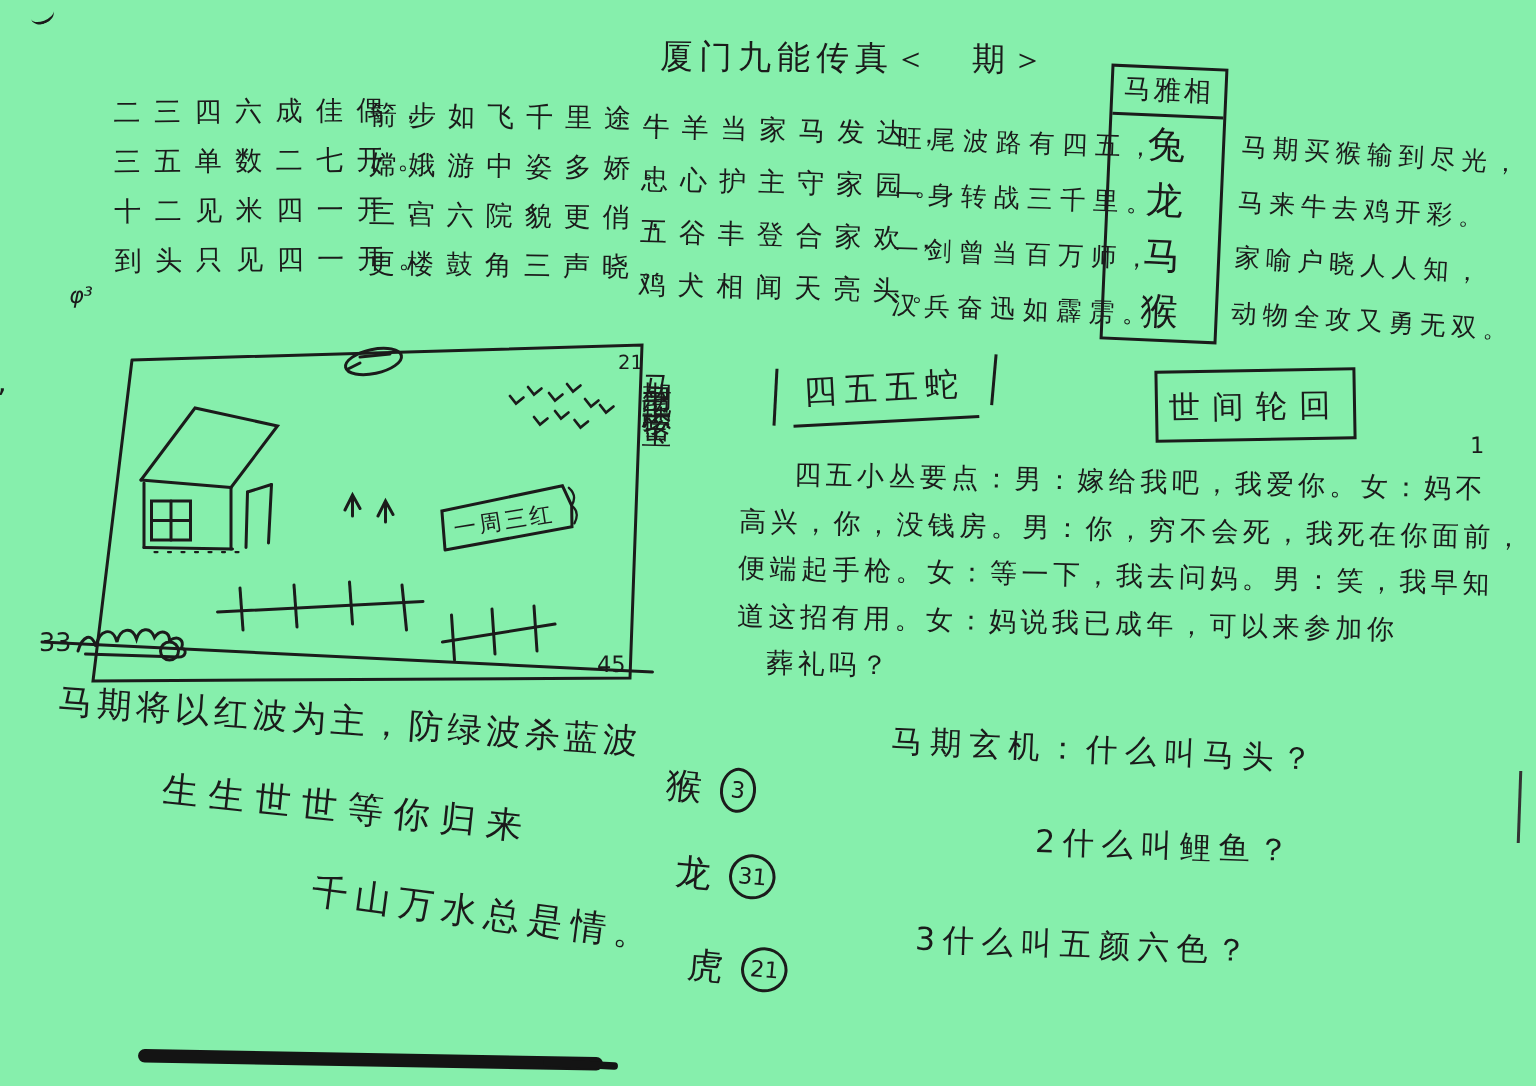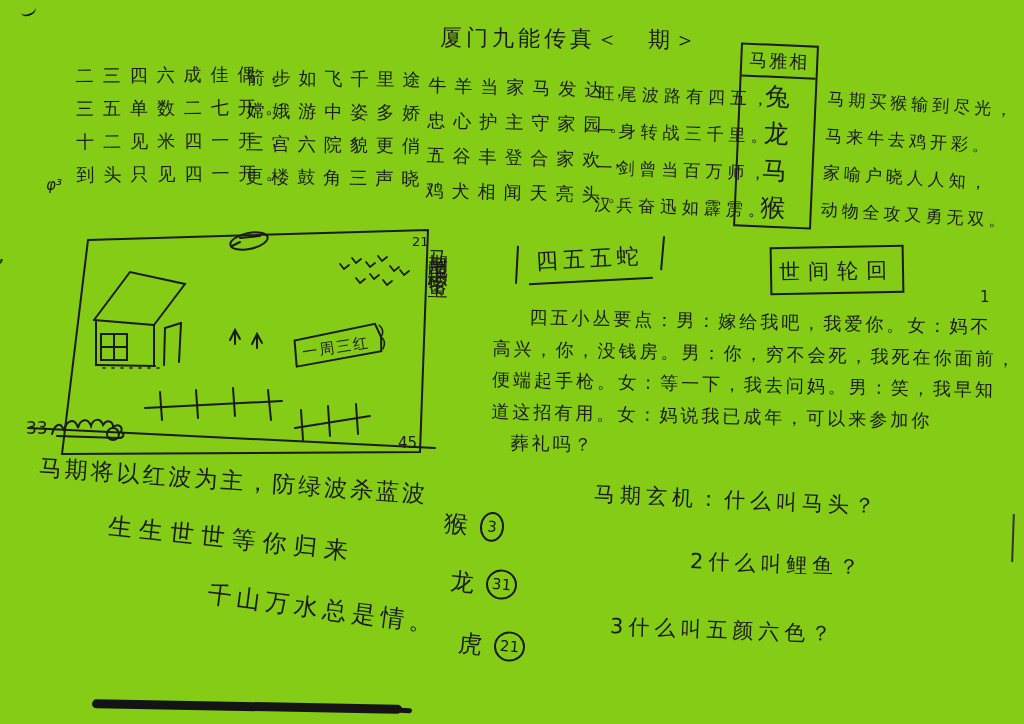--- a/index.html
+++ b/index.html
@@ -1,16 +1,16 @@
 <!DOCTYPE html>
 <html><head>
 <meta charset="utf-8">
 <style>
   html,body{margin:0;padding:0;background:#e8e8e8;}
-  #canvas{position:relative;width:1024px;height:724px;background:#84cc16;overflow:hidden;
+  #canvas{position:relative;width:1024px;height:724px;background:#86efac;overflow:hidden;
           font-family:"DejaVu Sans",sans-serif;color:#1b1b1b;}
   #canvas *{box-sizing:border-box;}
   .hw{position:absolute;white-space:nowrap;}
   .vl{white-space:nowrap;}
 
   .title{left:440px;top:24px;font-size:22px;letter-spacing:4px;transform:rotate(.5deg);}
 
   .verse{line-height:33px;font-size:18px;}
   .col1{left:76px;top:58px;letter-spacing:9px;transform:rotate(-.5deg);}
   .col2{left:246px;top:62px;letter-spacing:8px;transform:rotate(.8deg);}
@@ -45,21 +45,21 @@
   .pick{font-size:24px;}
   .pick1{left:444px;top:510px;transform:rotate(6deg);}
   .pick2{left:450px;top:568px;transform:rotate(5deg);}
   .pick3{left:458px;top:630px;transform:rotate(5deg);}
   .pnum{display:inline-block;min-width:24px;border:2px solid #1b1b1b;border-radius:50%;
         font-size:15px;text-align:center;padding:4px 4px;margin-left:12px;vertical-align:4px;letter-spacing:0;}
 
   .vnote{left:424px;top:234px;height:232px;writing-mode:vertical-rl;font-size:20px;letter-spacing:4px;transform:rotate(1deg);}
 
   .pageno{left:980px;top:288px;font-size:15px;}
-  .phimark{left:46px;top:176px;font-size:15px;font-style:italic;}
+  .phimark{left:46px;top:188px;font-size:15px;font-style:italic;}
   .edgemark{left:-2px;top:254px;font-size:20px;}
 
   .drawing{position:absolute;left:18px;top:222px;}
   .drawing path,.drawing line,.drawing polyline,.drawing ellipse{fill:none;stroke:#1b1b1b;stroke-linecap:round;}
 
   .smudge{position:absolute;left:92px;top:702px;width:310px;height:9px;background:#141414;border-radius:5px;transform:rotate(1deg);}
   .smudge2{position:absolute;left:362px;top:707px;width:50px;height:5px;background:#141414;border-radius:3px;transform:rotate(3deg);}
   .edgeline{position:absolute;left:1012px;top:514px;width:2px;height:48px;background:#333;transform:rotate(2deg);}
   .cornerarc{position:absolute;left:20px;top:4px;width:16px;height:12px;border-bottom:2px solid #1b1b1b;border-radius:50%;transform:rotate(-20deg);}
 </style>

